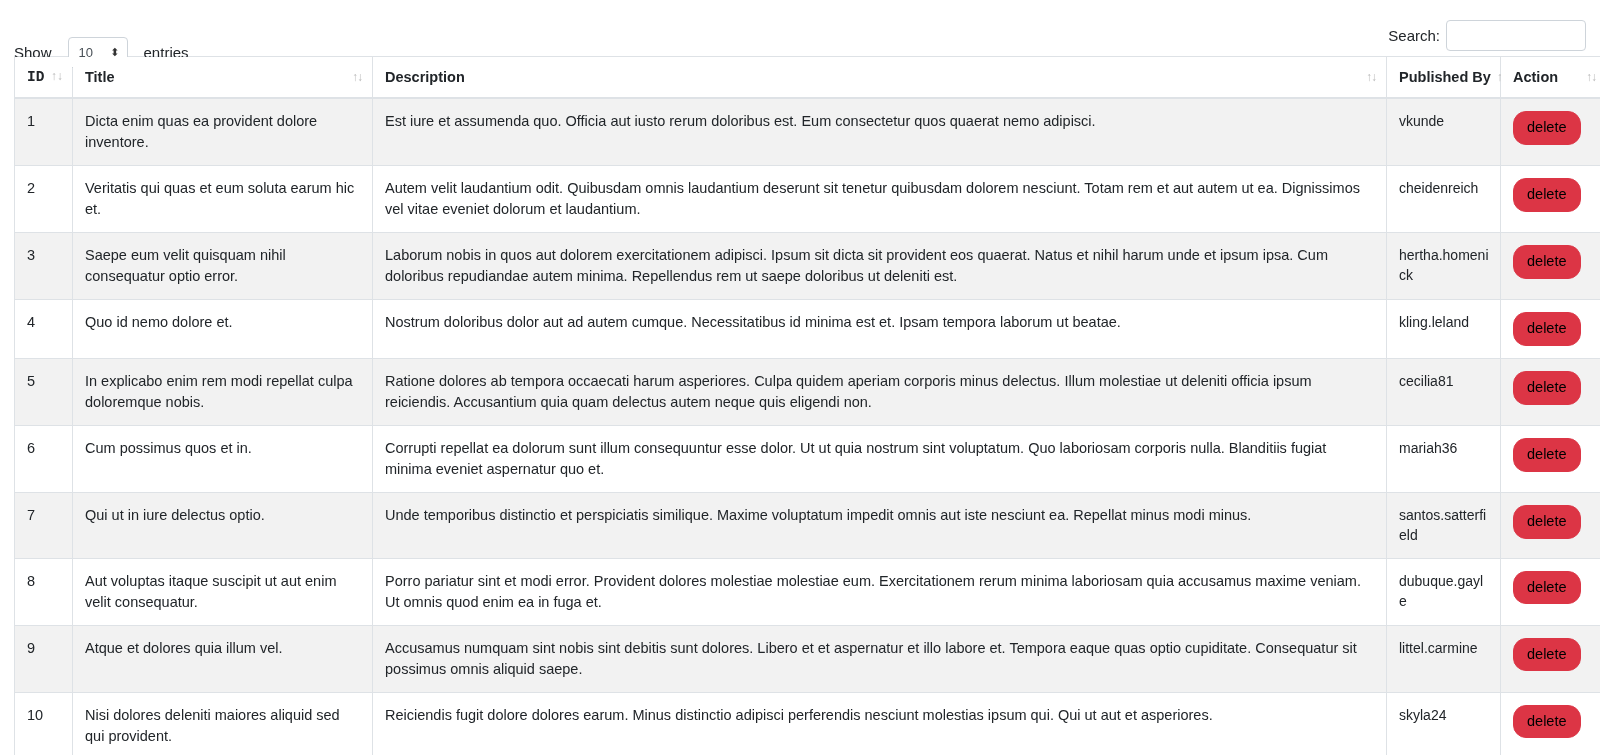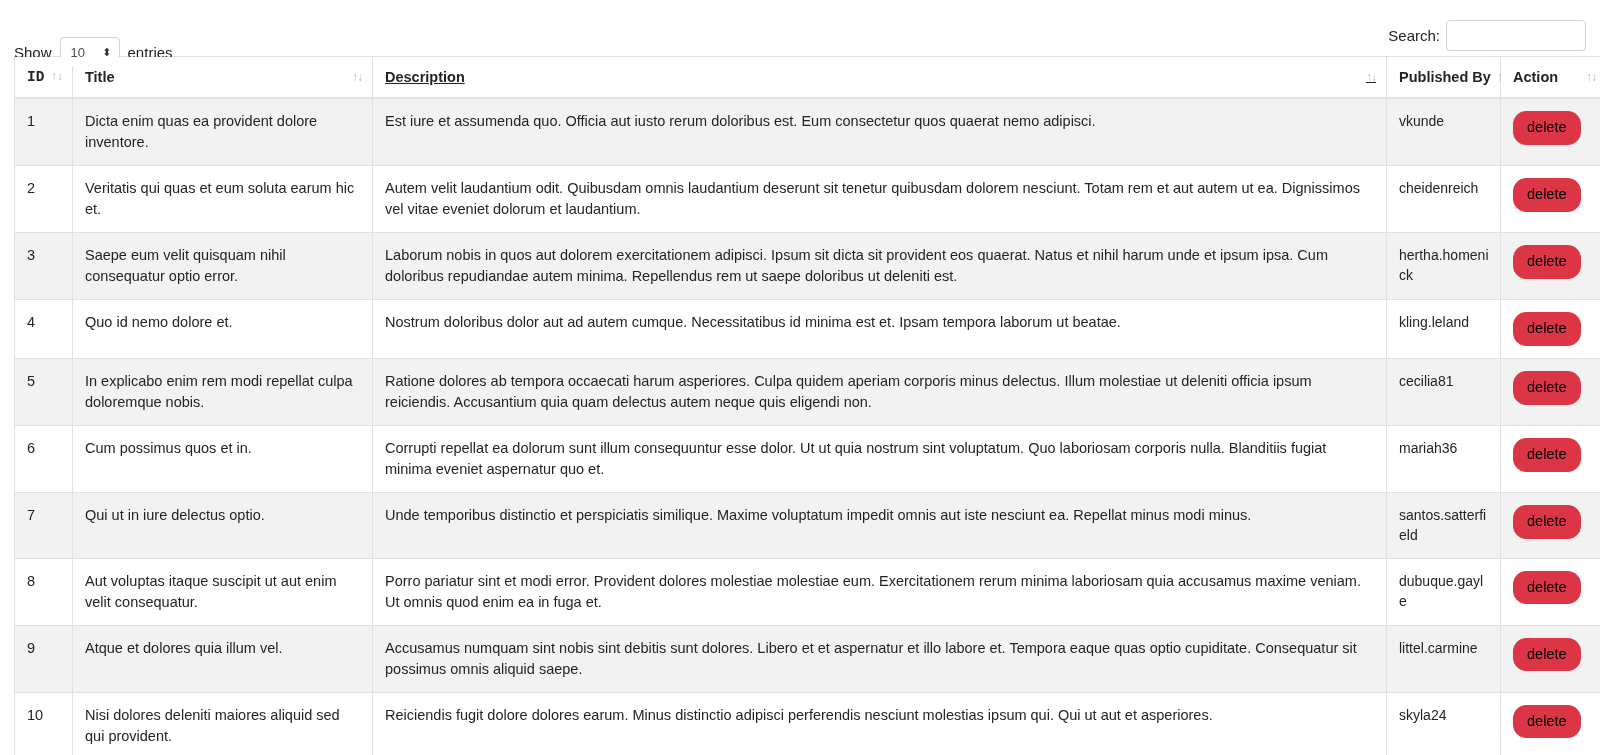--- a/index.html
+++ b/index.html
@@ -22,21 +22,21 @@
     align-items: center;
     justify-content: space-between;
     height: 56px;
     padding-top: 14px;
   }
   .length-box {
     display: flex;
     align-items: center;
     font-size: 15px;
     color: #212529;
-    gap: 8px;
+    gap: 16px;
     margin-top: 34px;
   }
   .select-shell {
     position: relative;
     display: inline-block;
   }
   .length-select {
     -webkit-appearance: none;
     appearance: none;
     font-family: "Liberation Sans", sans-serif;
@@ -114,21 +114,21 @@
   }
   .sort-ico {
     color: #b9b9b9;
     font-size: 12px;
     font-weight: normal;
     letter-spacing: -1px;
     flex: 0 0 auto;
   }
   th.col-id   { width: 58px; font-family: Liberation Mono, monospace; }
   th.col-title{ width: 300px; }
-  th.col-desc { width: 1014px; text-decoration: underline; }
+  th.col-desc { width: 1014px; }
   th.col-pub  { width: 114px; margin-top: 29px; }
   th.col-act  { width: 106px; margin-left: 10px; }
 
   tbody tr.odd  { background: #f2f2f2; }
   tbody tr.even { background: #ffffff; }
   tbody td { color: #212529; line-height: 1.45; }
   td.c-id { color: #212529; }
   td.c-pub { font-size: 14px; word-break: break-word; }
   td.c-act { padding: 8px 10px; }
 

